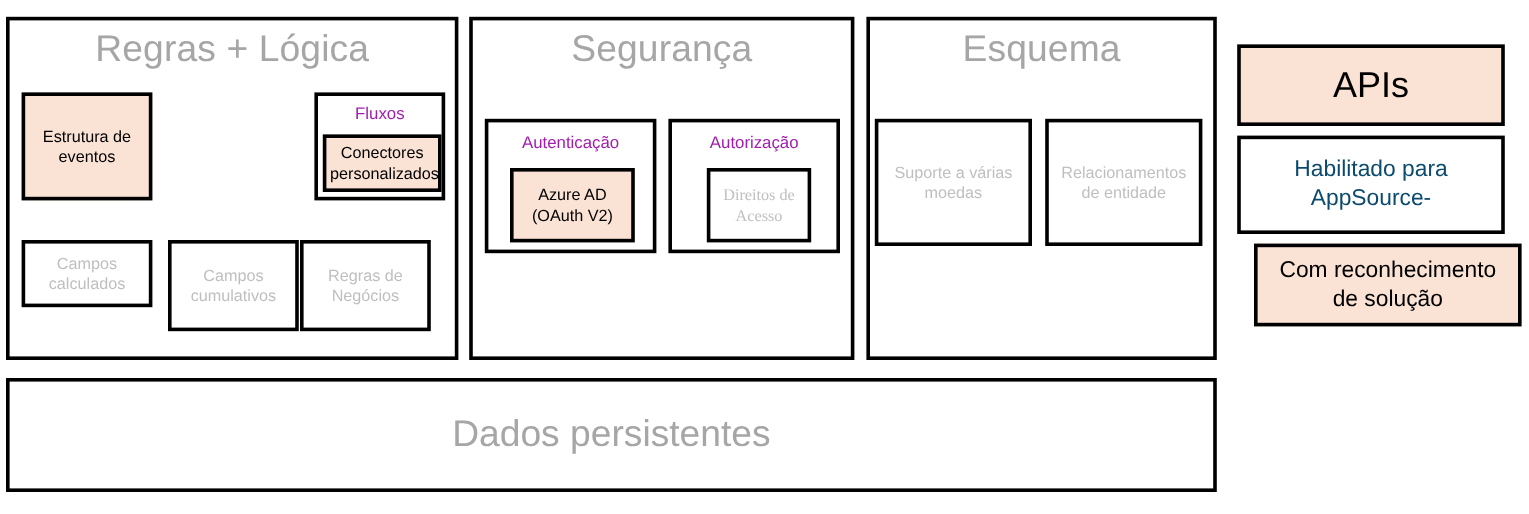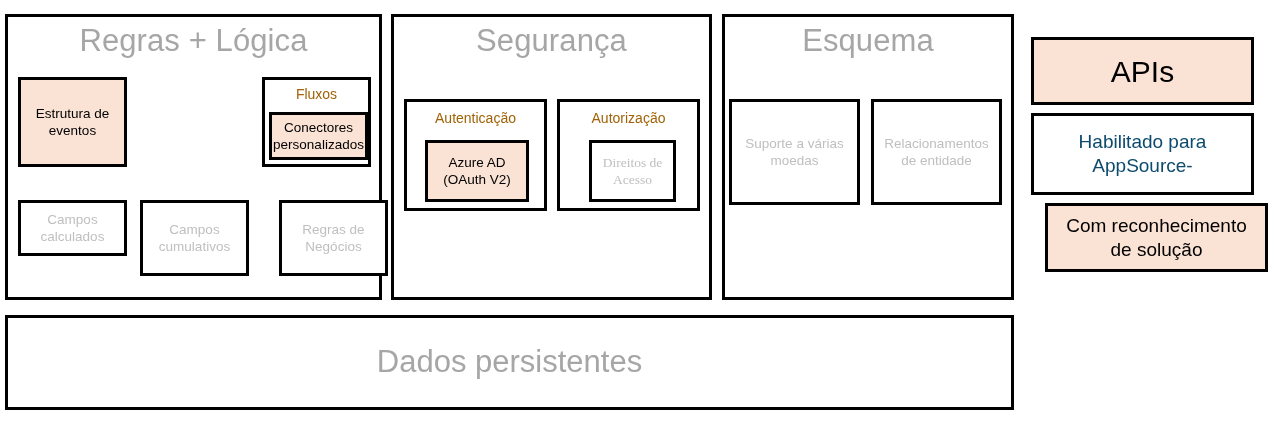--- a/index.html
+++ b/index.html
@@ -35,35 +35,34 @@
     font-weight: 400;
     letter-spacing: 0.1px;
   }
   .leaf {
     position: absolute;
     box-sizing: border-box;
     border: 3px solid #000000;
     background: #ffffff;
     display: flex;
     flex-direction: column;
-    align-items: center;
     justify-content: center;
     text-align: center;
   }
   .leaf.peach { background: #fae2d5; }
   .leaf-label {
     font-size: 13.5px;
     line-height: 1.28;
     color: #000000;
     padding: 0 3px;
   }
   .leaf-label.muted { color: #bfbfbf; }
   .sub-title {
     font-size: 14px;
-    color: #a16207;
+    color: #a21caf;
     line-height: 1.2;
     text-align: center;
     width: 100%;
   }
   .nested-host {
     justify-content: flex-start;
     position: absolute;
     box-sizing: border-box;
     border: 3px solid #000000;
     background: #ffffff;
@@ -115,21 +114,21 @@
   </div>
 
   <div class="leaf" style="left:18px; top:200px; width:109px; height:56px;">
     <span class="leaf-label muted">Campos calculados</span>
   </div>
 
   <div class="leaf" style="left:140px; top:200px; width:109px; height:76px;">
     <span class="leaf-label muted">Campos cumulativos</span>
   </div>
 
-  <div class="leaf" style="left:279px; top:200px; width:109px; height:76px;">
+  <div class="leaf" style="left:250px; top:200px; width:109px; height:76px;">
     <span class="leaf-label muted">Regras de Negócios</span>
   </div>
 
   <div class="box" style="left:391px; top:14px; width:321px; height:286px;">
     <div class="panel-title" style="margin-top:8px;">Segurança</div>
   </div>
 
   <div class="nested-host" style="left:404px; top:99px; width:143px; height:112px;">
     <span class="sub-title" style="margin-top:8px;">Autenticação</span>
     <div class="leaf peach" style="left:18px; top:38px; width:104px; height:62px;">

